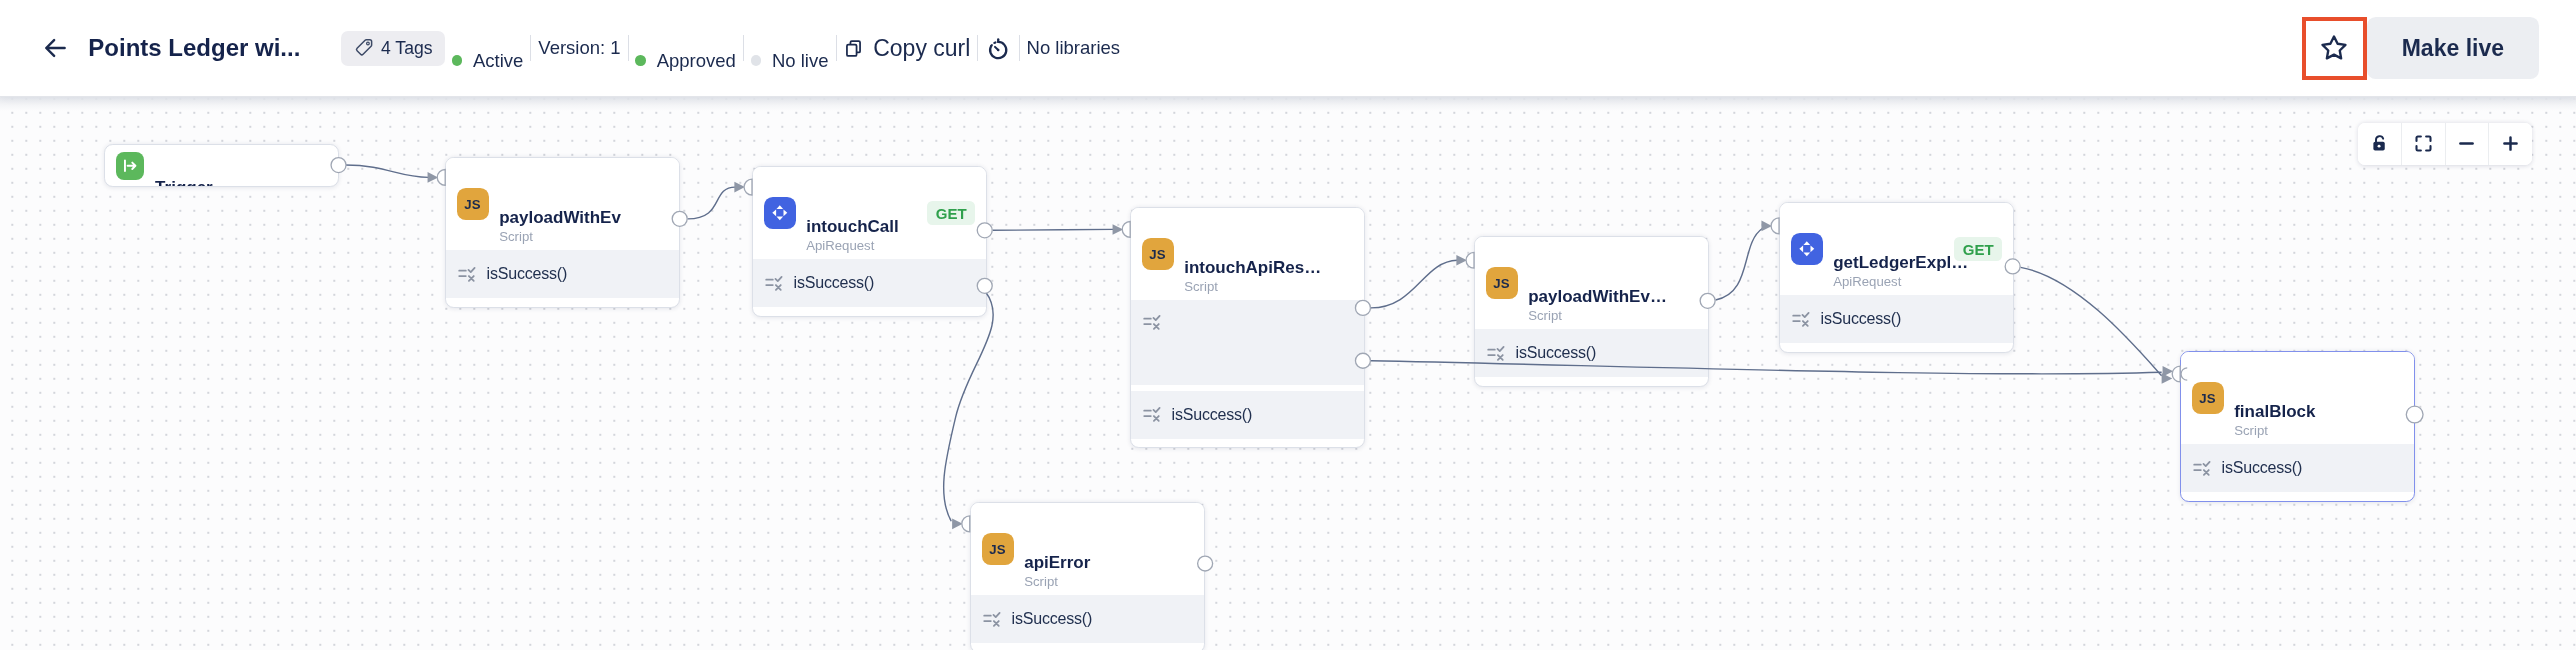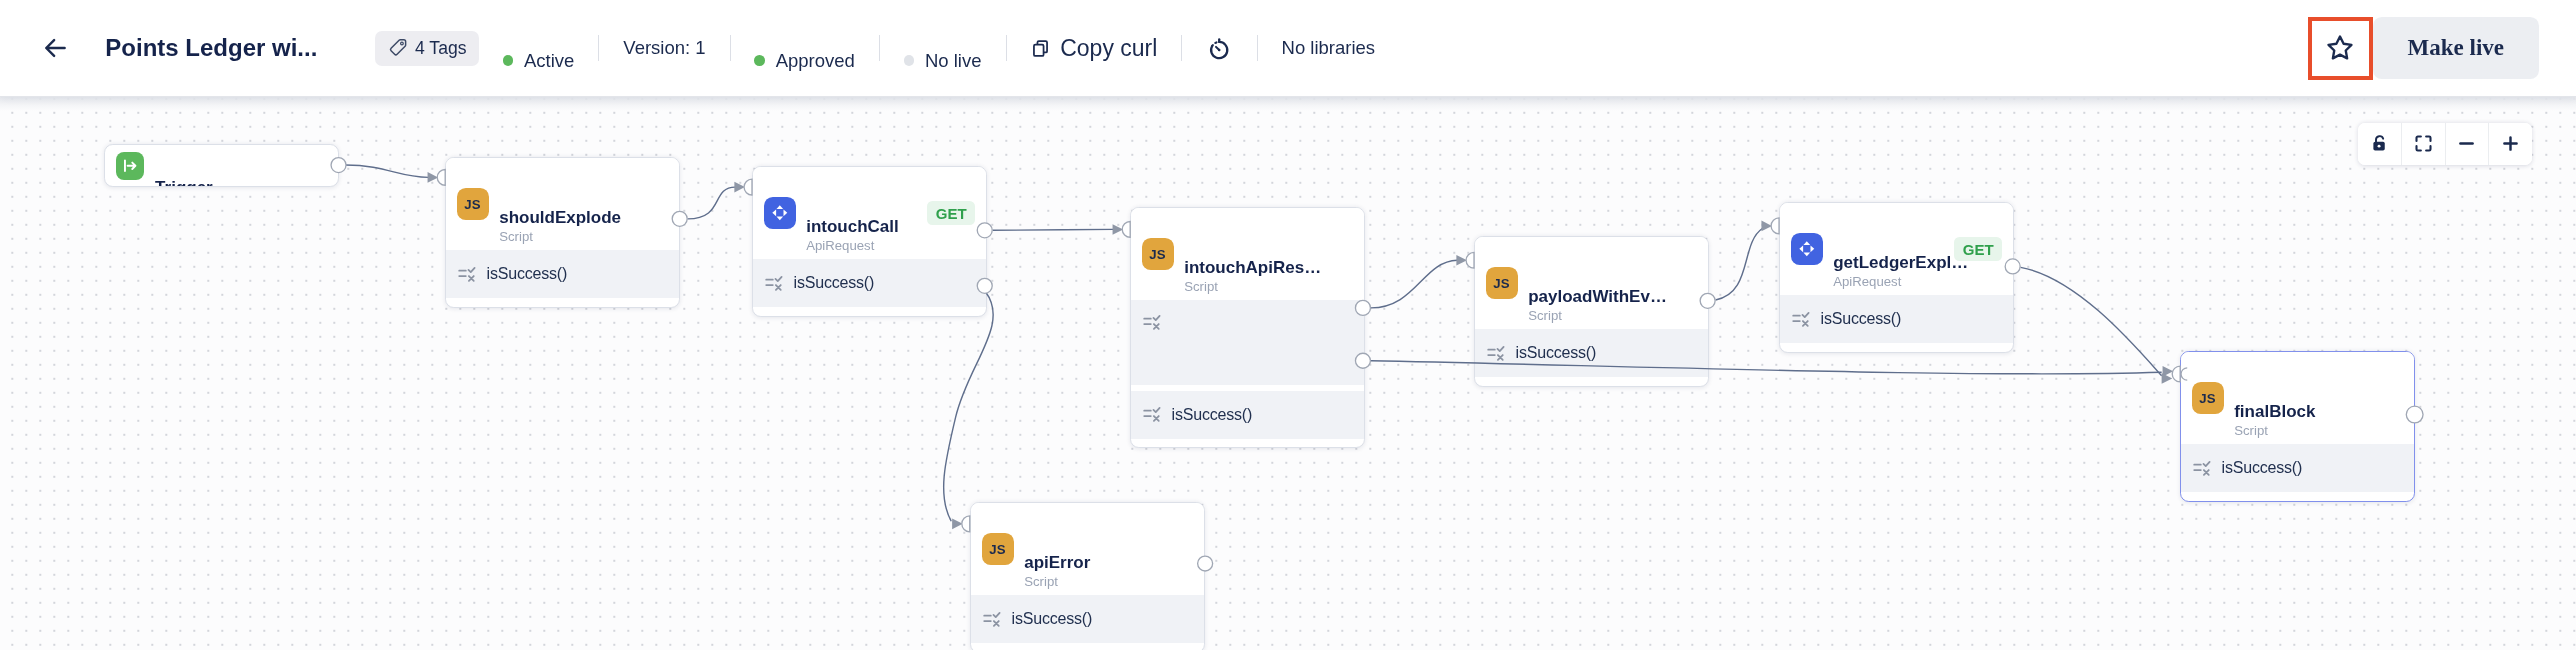--- a/index.html
+++ b/index.html
@@ -7,41 +7,41 @@
               font-family:"Liberation Sans", sans-serif; color:var(--navy); }
 
   :root{
     --navy:#1B2A4E; --gray-sub:#9AA3B4; --icon-gray:#8B93A2;
     --row-bg:#F0F2F6; --edge:#5F6E8C; --port:#A0A7B4;
   }
 
   
   .topbar{
     height:97px; background:#fff; display:flex; align-items:center;
-    padding:0 37px 0 41px; gap:24px; position:relative; z-index:5;
+    padding:0 37px 0 41px; gap:7px; position:relative; z-index:5;
     border-bottom:0.9px solid #E3E5EA; box-shadow:0 2.6px 7px rgba(25,39,80,.06);
   }
   .icon-btn{ background:none; border:none; cursor:pointer; display:flex; align-items:center; }
   .wf-title{ font-size:24px; font-weight:700; color:#15234B; margin-left:12.3px; white-space:nowrap; }
   .tags-badge{ display:flex; align-items:center; gap:8px; background:#EDEDF1;
     border:none; border-radius:7px; padding:7px 12.3px; font-size:17.6px; color:var(--navy); cursor:pointer;margin-left:34px; }
   .status-item{ display:flex; align-items:center; gap:10.6px; font-size:18.5px; color:var(--navy); white-space:nowrap;margin-top:25px; }
   .dot{ width:10.6px; height:10.6px; border-radius:50%; display:inline-block; }
   .dot.green{ background:var(--green); }
   .dot.gray{ background:#E0E3E8; }
   .vdiv{ width:0.9px; height:26.4px; background:#DCDFE6; flex:none; }
   .hdr-label{ font-size:18.5px; color:var(--navy); white-space:nowrap;text-align:center; }
   .hdr-action{ display:flex; align-items:center; gap:8.8px; font-size:23px; color:var(--navy);
     background:none; border:none; cursor:pointer; white-space:nowrap; }
   .right-cluster{ margin-left:auto; display:flex; align-items:center; }
   .star-box{ width:65px; height:63px; border:4.4px solid var(--red);
     display:flex; align-items:center; justify-content:center; background:#fff; }
   .make-live-btn{ height:62px; padding:0 35px; border:none; border-radius:8.8px;
     background:#ECEEF2; color:var(--navy); font-size:23px; font-weight:700; cursor:pointer;
-    font-family:Liberation Serif, serif; }
+    font-family:Liberation Sans, sans-serif; }
 
   
   .canvas{
     position:relative; width:2576px; height:554px; background:#FCFCFD;
     background-image:radial-gradient(circle, #D3D5DB 1.1px, transparent 1.3px);
     background-size:14px 14px; background-position:5.3px 8.8px;
   }
   .canvas::before{ content:""; position:absolute; left:0; top:0; right:0; height:14px;
     background:linear-gradient(#E9EBEF, rgba(233,235,239,0)); pointer-events:none; }
 
@@ -167,21 +167,21 @@
         <path d="M4.5 4 V16 M7.5 10 H16 M12.8 6.4 L16.4 10 L12.8 13.6" stroke="#fff" stroke-width="2.2" stroke-linecap="round" stroke-linejoin="round"></path>
       </svg>
     </span>
     <span class="node-title">Trigger</span>
   </div>
 
   <div class="node" style="left:445px; top:60px;">
     <div class="node-header">
       <span class="node-icon js">JS</span>
       <div class="node-titles">
-        <div class="node-title">shouldExplode</div>
+        <div class="node-title">payloadWithEv</div>
         <div class="node-subtitle">Script</div>
       </div>
     </div>
     <div class="node-body">
       <div class="node-row">
         <svg class="cond-ic" width="19.4" height="19.4" viewBox="0 0 22 22" fill="none">
           <path d="M2.5 6.5 H10 M2.5 12.5 H10" stroke="#8B93A2" stroke-width="2" stroke-linecap="round"></path>
           <path d="M13 5.5 L15.6 8 L20 3.2" stroke="#8B93A2" stroke-width="2" stroke-linecap="round" stroke-linejoin="round"></path>
           <path d="M13.5 12.5 L19 18 M19 12.5 L13.5 18" stroke="#8B93A2" stroke-width="2" stroke-linecap="round"></path>
         </svg>

